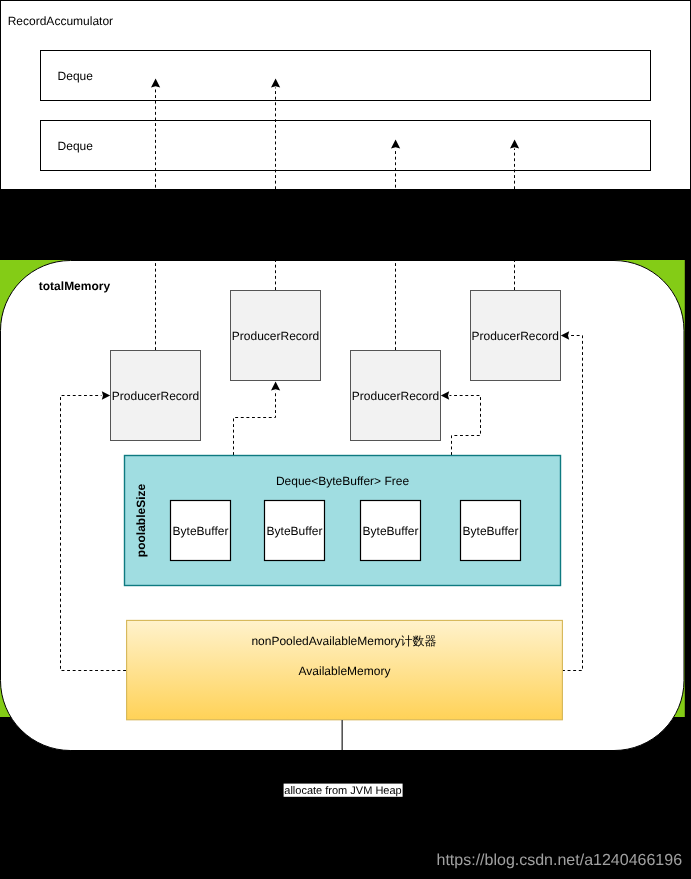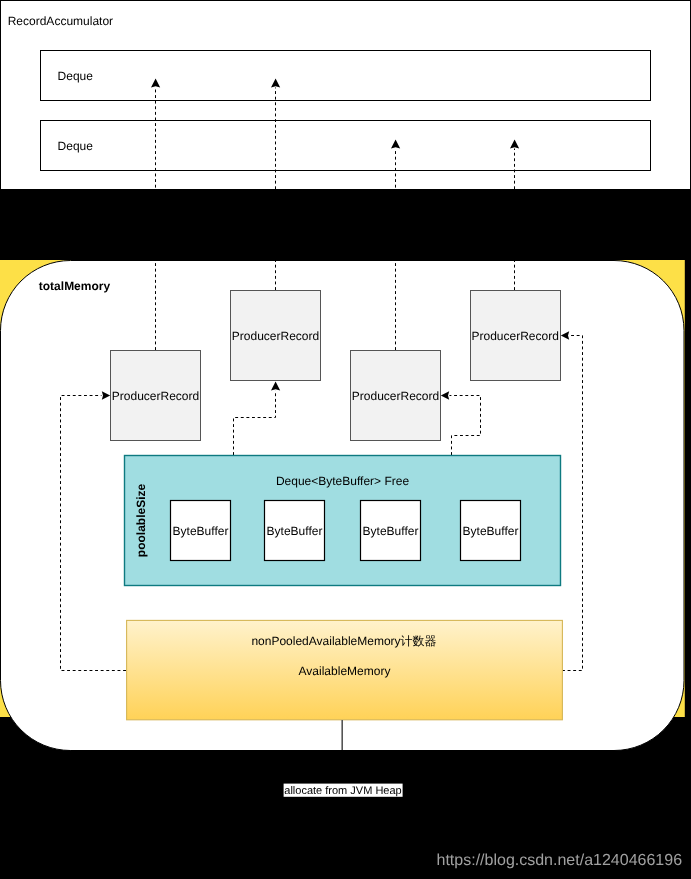--- a/index.html
+++ b/index.html
@@ -1,19 +1,19 @@
 <!DOCTYPE html>
 <html><head>
 <meta charset="utf-8">
 <style>
   html,body{margin:0;padding:0;}
   body{width:691px;height:879px;background:#000000;
        font-family:"Liberation Sans",sans-serif;overflow:hidden;
        -webkit-font-smoothing:antialiased;text-rendering:geometricPrecision;}
-  #stage{position:relative;width:691px;height:717px;background:#fde047;transform:translateZ(0);}
+  #stage{position:relative;width:691px;height:717px;background:#84cc16;transform:translateZ(0);}
   svg{position:absolute;left:0;top:0;width:691px;height:879px;overflow:visible;will-change:transform;}
   text{font-family:"Liberation Sans",sans-serif;}
 
 </style>
 </head>
 <body>
 
 <div id="stage">
 
   <svg viewBox="0 0 691 879" xmlns="http://www.w3.org/2000/svg">

